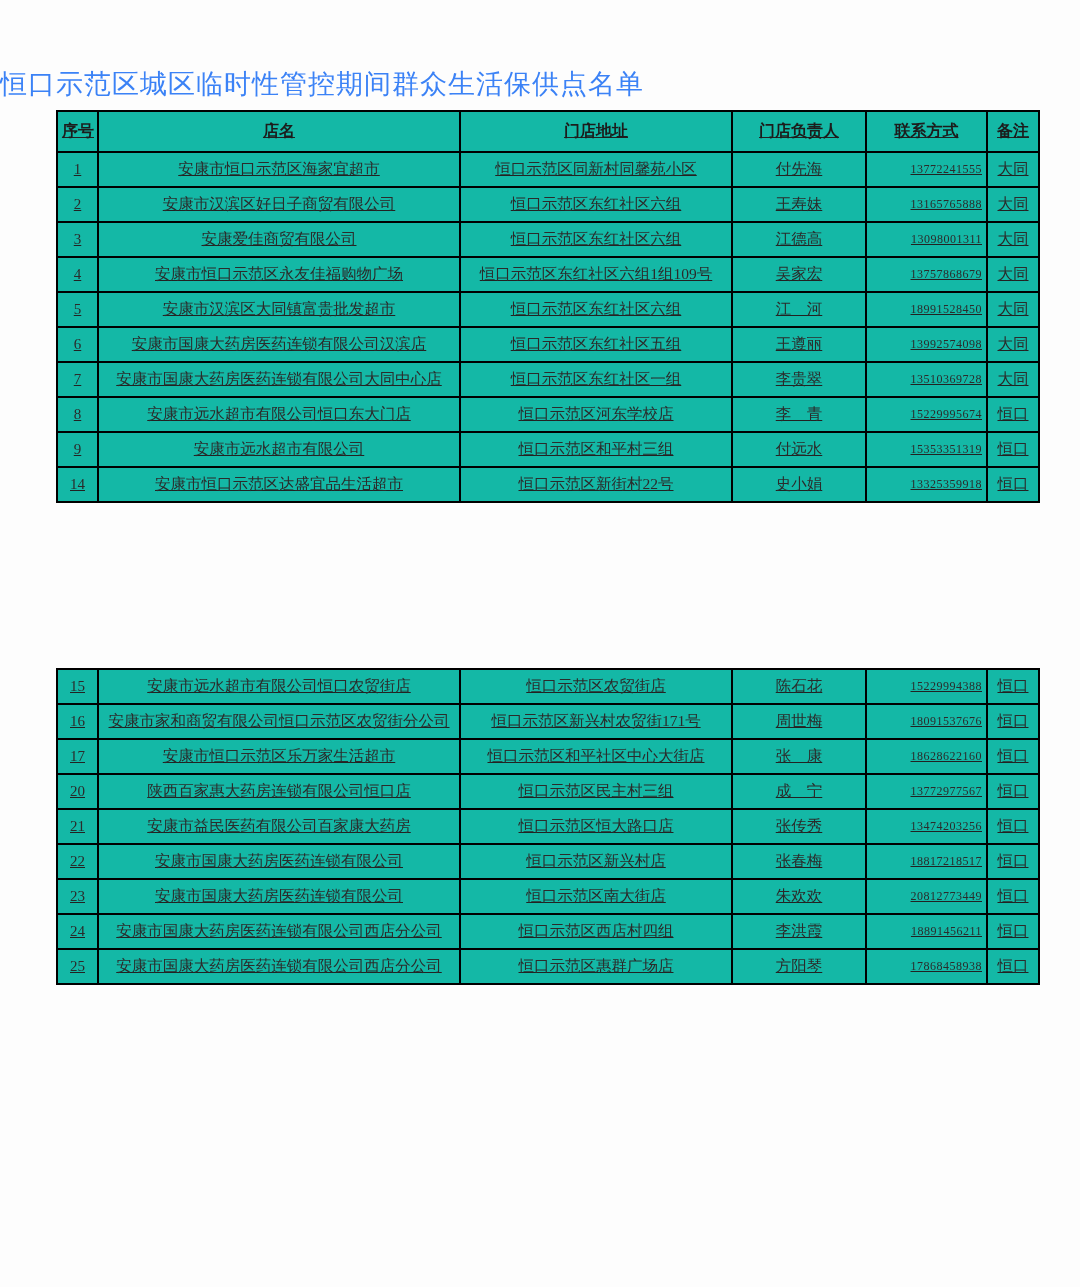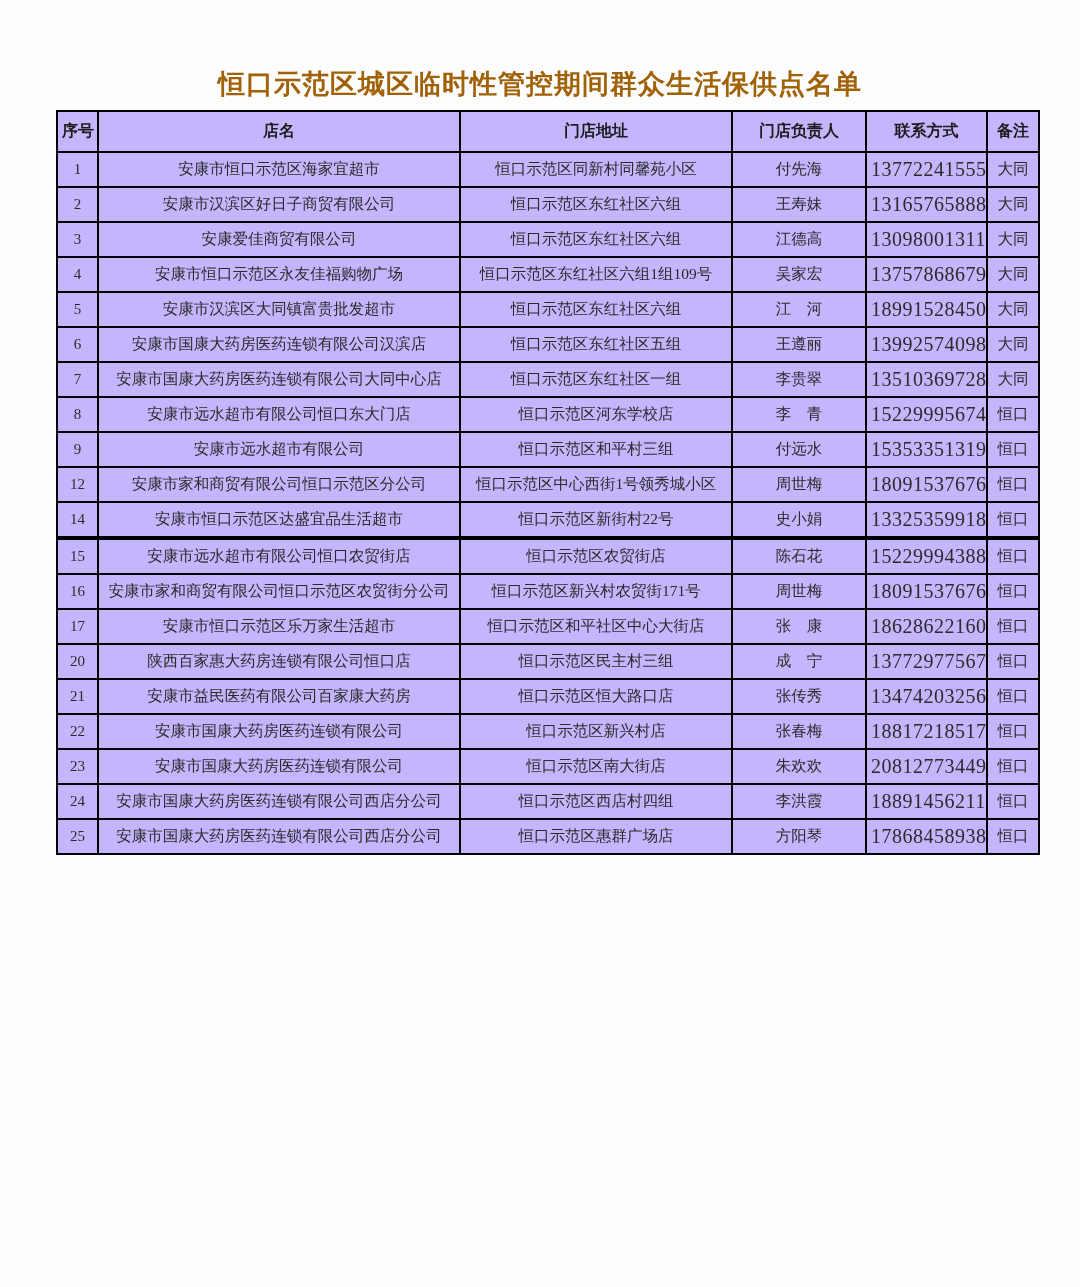--- a/index.html
+++ b/index.html
@@ -17,38 +17,39 @@
   }
   .page {
     width: 1080px;
     height: 1287px;
     background: #fdfdfd;
   }
   .doc-title {
     margin: 0;
     padding-top: 66px;
     width: 1080px;
-    text-align: center;
     font-family: "Liberation Sans", "DejaVu Sans", sans-serif;
-    font-weight: bold;
+    font-weight: normal;
     font-size: 27px;
     letter-spacing: 1px;
-    color: #a16207;
+    color: #3b82f6;
   }
   table.supply-table {
     border-collapse: collapse;
     table-layout: fixed;
     margin-left: 56px;
     width: 982px;
-    background: #c4b5fd;
+    background: #14b8a6;
+    text-decoration: underline;
   }
   table.supply-table.first {
     margin-top: 8px;
   }
   table.supply-table.second {
+    margin-top: 165px;
   }
   table.supply-table th,
   table.supply-table td {
     border: 2px solid #000000;
     text-align: center;
     vertical-align: middle;
     padding: 0 4px;
     overflow: hidden;
     white-space: nowrap;
   }
@@ -59,21 +60,21 @@
     font-size: 16px;
     color: #1c1c1c;
   }
   table.supply-table td {
     height: 33px;
     font-size: 15.5px;
     color: #2b2b2b;
   }
   
   table.supply-table td:nth-child(5) {
-    font-size: 20px;
+    font-size: 12px;
     letter-spacing: 0.5px;
     text-align: right;
   }
   table.supply-table td:nth-child(1) {
     font-size: 15px;
   }
 </style>
 </head>
 <body>
 
@@ -167,28 +168,20 @@
         </tr>
         <tr>
           <td>9</td>
           <td>安康市远水超市有限公司</td>
           <td>恒口示范区和平村三组</td>
           <td>付远水</td>
           <td>15353351319</td>
           <td>恒口</td>
         </tr>
         <tr>
-          <td>12</td>
-          <td>安康市家和商贸有限公司恒口示范区分公司</td>
-          <td>恒口示范区中心西街1号领秀城小区</td>
-          <td>周世梅</td>
-          <td>18091537676</td>
-          <td>恒口</td>
-        </tr>
-        <tr>
           <td>14</td>
           <td>安康市恒口示范区达盛宜品生活超市</td>
           <td>恒口示范区新街村22号</td>
           <td>史小娟</td>
           <td>13325359918</td>
           <td>恒口</td>
         </tr>
       </tbody>
   </table>
 

